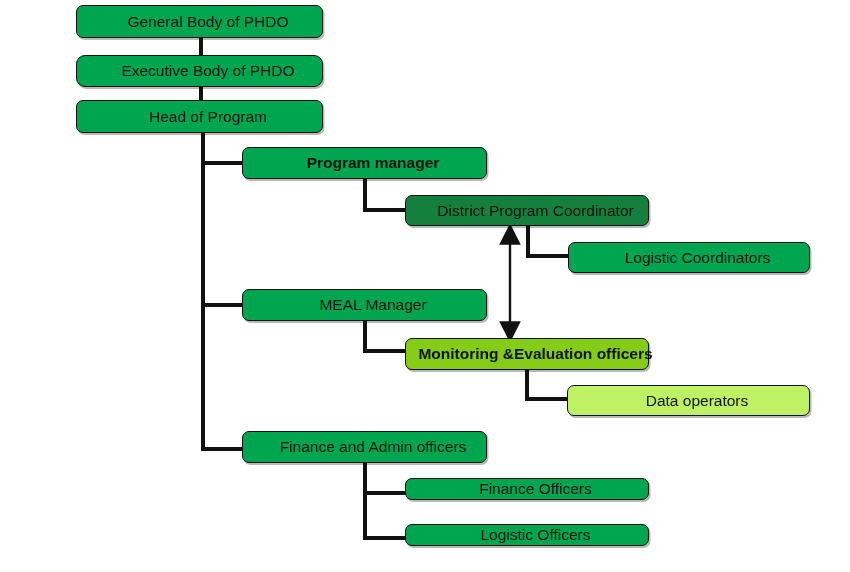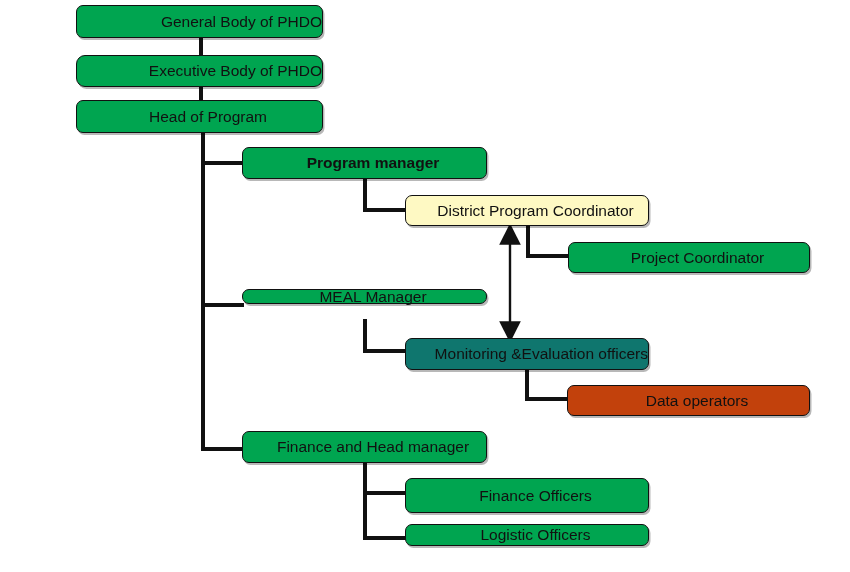--- a/index.html
+++ b/index.html
@@ -23,21 +23,21 @@
     border-radius: 7px;
     color: #111111;
     font-size: 15.5px;
     line-height: 1;
     display: flex;
     align-items: center;
     z-index: 3;
     box-shadow: 1.5px 2px 0 rgba(0,0,0,0.28);
     padding-left: 17px;
   }
-  .node.align-left   { justify-content: flex-end; }
+  .node.align-left   { justify-content: center; }
   .node.align-center { justify-content: center; }
   .node span { white-space: nowrap; }
 
   .conn {
     position: absolute;
     background: #111111;
     z-index: 1;
   }
   .conn.v { width: 4px; }
   .conn.h { height: 4px; }
@@ -97,39 +97,39 @@
       </div>
       <div class="node align-left" style="left: 76px; top: 55px; width: 247px; height: 32px; background: rgb(0, 165, 80); border-color: rgb(17, 17, 17); border-radius: 9px;">
         <span>Executive Body of PHDO</span>
       </div>
       <div class="node align-center" style="left: 76px; top: 100px; width: 247px; height: 33px; background: rgb(0, 165, 80); border-color: rgb(17, 17, 17);">
         <span>Head of Program</span>
       </div>
       <div class="node align-center" style="left: 242px; top: 147px; width: 245px; height: 32px; background: rgb(0, 165, 80); border-color: rgb(17, 17, 17); font-weight: bold;">
         <span>Program manager</span>
       </div>
-      <div class="node align-center" style="left: 405px; top: 195px; width: 244px; height: 31px; background: #fef9c3; border-color: rgb(17, 17, 17);">
+      <div class="node align-center" style="left: 405px; top: 195px; width: 244px; height: 31px; background: #15803d; border-color: rgb(17, 17, 17);">
         <span>District Program Coordinator</span>
       </div>
       <div class="node align-center" style="left: 568px; top: 242px; width: 242px; height: 31px; background: rgb(0, 165, 80); border-color: rgb(17, 17, 17);">
-        <span>Project Coordinator</span>
+        <span>Logistic Coordinators</span>
       </div>
-      <div class="node align-center" style="left: 242px; top: 289px; width: 245px; height: 15px; background: rgb(0, 165, 80); border-color: rgb(17, 17, 17);">
+      <div class="node align-center" style="left: 242px; top: 289px; width: 245px; height: 32px; background: rgb(0, 165, 80); border-color: rgb(17, 17, 17);">
         <span>MEAL Manager</span>
       </div>
-      <div class="node align-left" style="left: 405px; top: 338px; width: 244px; height: 32px; background: #0f766e; border-color: rgb(17, 17, 17);">
+      <div class="node align-left" style="left: 405px; top: 338px; width: 244px; height: 32px; background: #84cc16; border-color: rgb(17, 17, 17); font-weight: bold;">
         <span>Monitoring &amp;Evaluation officers</span>
       </div>
-      <div class="node align-center" style="left: 567px; top: 385px; width: 243px; height: 31px; background: #c2410c; border-color: rgb(17, 17, 17);">
+      <div class="node align-center" style="left: 567px; top: 385px; width: 243px; height: 31px; background: #bef264; border-color: rgb(17, 17, 17);">
         <span>Data operators</span>
       </div>
       <div class="node align-center" style="left: 242px; top: 431px; width: 245px; height: 32px; background: rgb(0, 165, 80); border-color: rgb(17, 17, 17);">
-        <span>Finance and Head manager</span>
+        <span>Finance and Admin officers</span>
       </div>
-      <div class="node align-center" style="left: 405px; top: 478px; width: 244px; height: 35px; background: rgb(0, 165, 80); border-color: rgb(17, 17, 17);">
+      <div class="node align-center" style="left: 405px; top: 478px; width: 244px; height: 22px; background: rgb(0, 165, 80); border-color: rgb(17, 17, 17);">
         <span>Finance Officers</span>
       </div>
       <div class="node align-center" style="left: 405px; top: 524px; width: 244px; height: 22px; background: rgb(0, 165, 80); border-color: rgb(17, 17, 17);">
         <span>Logistic Officers</span>
       </div>
     </div>
 
 </div>
 
 </body></html>

